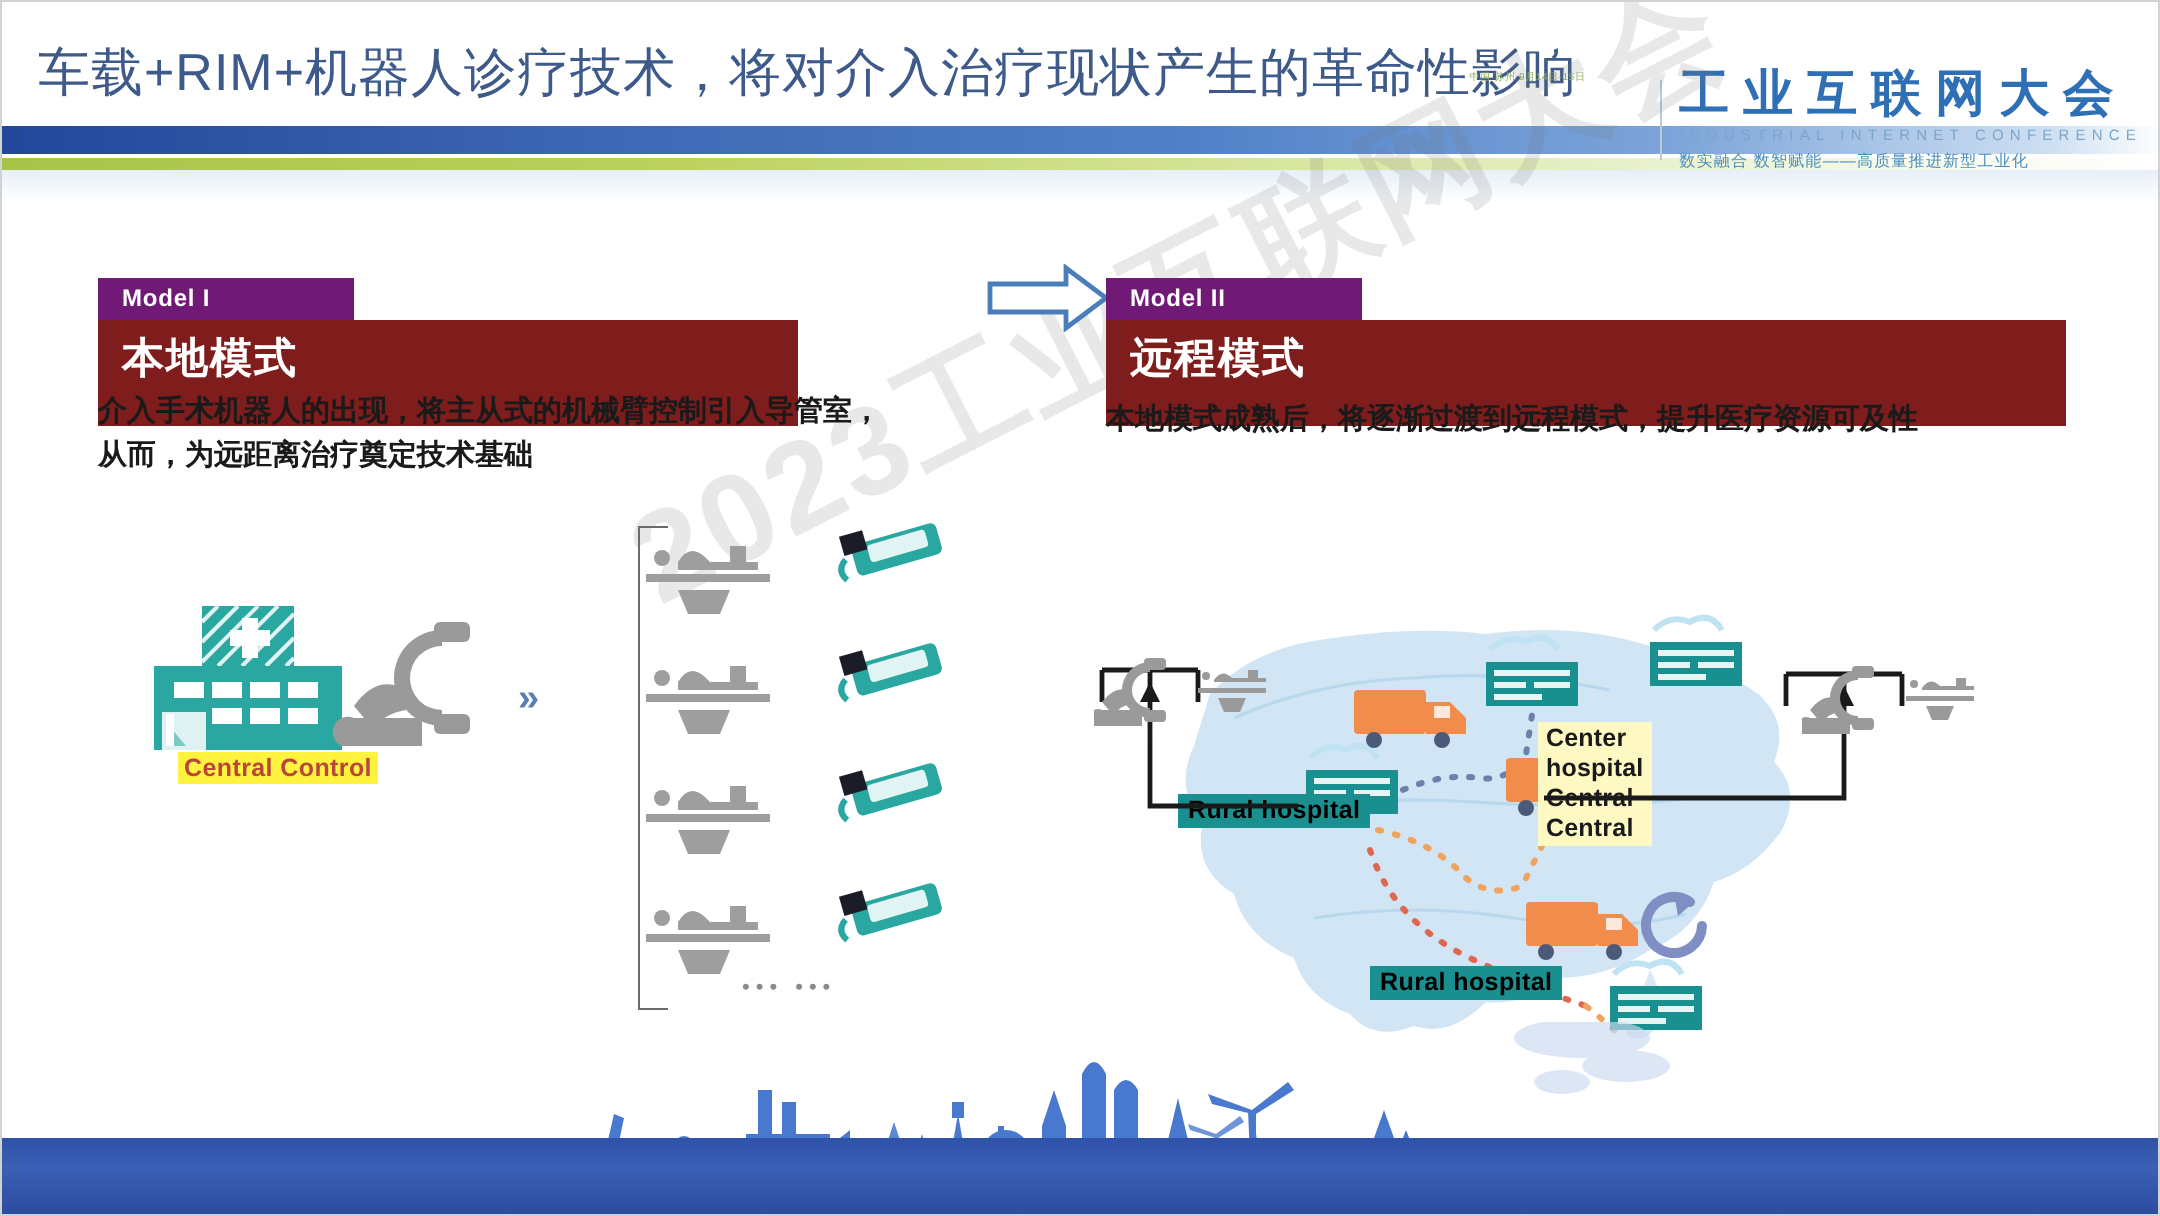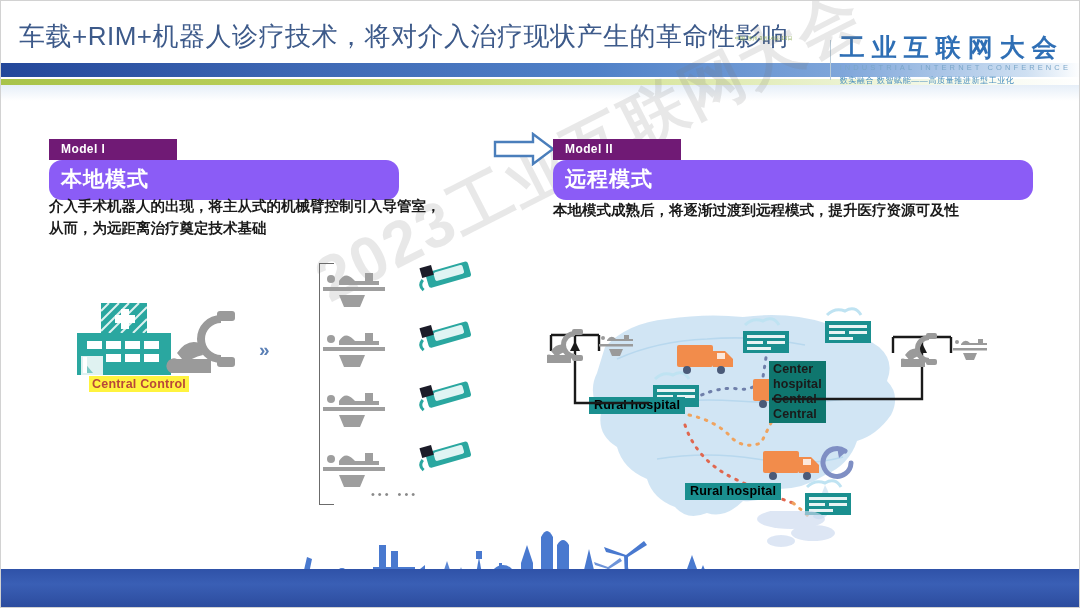--- a/index.html
+++ b/index.html
@@ -27,22 +27,22 @@
   .logo-div{width:1px;height:40px;background:#b9cbd8;margin:0 9px;}
   .logo-txt .cn{font-size:25px;font-weight:700;color:#2f6fb5;letter-spacing:7px;line-height:27px;
        white-space:nowrap;}
   .logo-txt .en{font-size:7.5px;color:#7ba6c9;letter-spacing:3.1px;white-space:nowrap;margin-top:2px;}
   .logo-txt .sub{font-size:8px;color:#4a8fbf;letter-spacing:.6px;white-space:nowrap;margin-top:3px;}
 
   
   .model{position:absolute;}
   .model .tab{display:inline-block;background:#701a75;color:#ffffff;font-size:12px;font-weight:700;
               padding:3px 10px 4px 12px;letter-spacing:.4px;min-width:128px;box-sizing:border-box;}
-  .model .bar{background:#8b5cf6;color:#ffffff;font-size:21px;font-weight:700;
-              padding:5px 12px 7px 12px;letter-spacing:1px;border-radius:13px;}
+  .model .bar{background:#7f1d1d;color:#ffffff;font-size:21px;font-weight:700;
+              padding:5px 12px 20px 12px;letter-spacing:1px;}
   .m1{left:48px;top:138px;width:350px;}
   .m1 .bar{width:350px;box-sizing:border-box;}
   .m2{left:552px;top:138px;width:472px;}
   .m2 .bar{width:480px;box-sizing:border-box;}
   .desc{position:absolute;font-size:14.5px;font-weight:700;color:#1a1a1a;line-height:22px;}
   .d1{left:48px;top:194px;width:400px;}
   .d2{left:552px;top:198px;width:500px;}
 
   
   .bigarrow{position:absolute;left:492px;top:131px;width:62px;height:34px;}
@@ -62,21 +62,21 @@
   
   .beds{position:absolute;left:318px;top:258px;width:180px;height:250px;}
   .brace{position:absolute;left:318px;top:262px;width:14px;height:240px;
          border-left:1.6px solid #6b6b6b;border-top:1.6px solid #6b6b6b;border-bottom:1.6px solid #6b6b6b;}
   .dots{position:absolute;left:370px;top:487px;color:#8a8a8a;font-size:11px;letter-spacing:3px;}
 
   
   .map{position:absolute;left:556px;top:288px;width:380px;height:250px;}
   .maplabel{position:absolute;background:#1a8f8f;color:#000000;font-size:12.5px;font-weight:700;
             padding:1px 5px 2px 5px;letter-spacing:.2px;white-space:nowrap;}
-  .yellowlab{position:absolute;background:#0f766e;color:#1a1a1a;font-size:12.5px;font-weight:700;
+  .yellowlab{position:absolute;background:#fef9c3;color:#1a1a1a;font-size:12.5px;font-weight:700;
              line-height:15px;padding:1px 4px;letter-spacing:.1px;}
 
   
   .sky{position:absolute;left:0;bottom:0;width:1080px;height:96px;}
   .bottombar{position:absolute;left:0;bottom:0;width:1080px;height:38px;
              background:linear-gradient(180deg,#2f52a8,#3a5fb5 40%,#2c4c9e);}
 </style>
 </head>
 <body>
 

